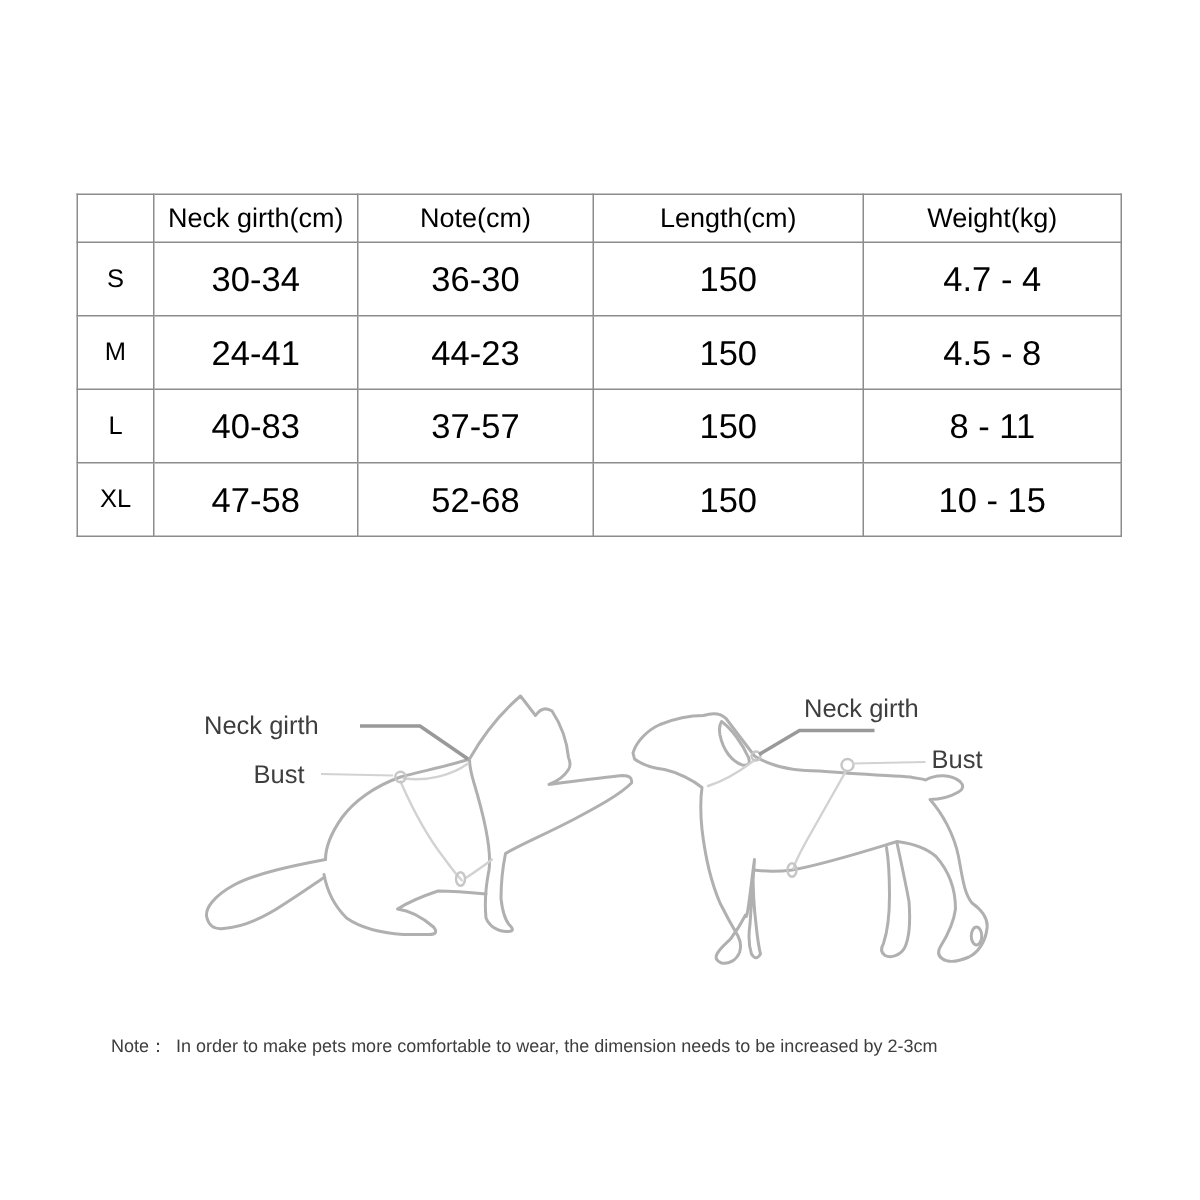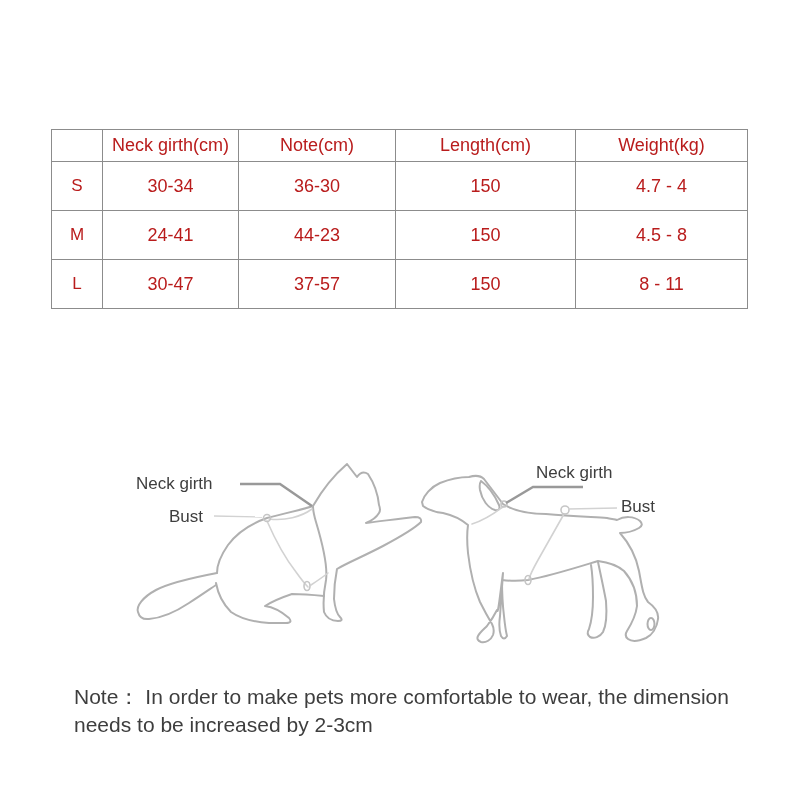--- a/index.html
+++ b/index.html
@@ -19,44 +19,44 @@
     top: 129px;
     width: 696px;
     border-collapse: collapse;
     table-layout: fixed;
   }
   .size-table th, .size-table td {
     border: 1px solid #8c8c8c;
     text-align: center;
     vertical-align: middle;
     font-weight: 400;
-    color: #b91c1c;
+    color: #000000;
     overflow: hidden;
     white-space: nowrap;
   }
   .size-table th { height: 32px; font-size: 18px; }
-  .size-table td { height: 49px; font-size: 18px; }
+  .size-table td { height: 49px; font-size: 23px; }
   .size-table td.size-cell { font-size: 17px; }
   .diagram-svg { position: absolute; left: 100px; top: 440px; }
   .diag-label {
     position: absolute;
     font-size: 17px;
     color: #3e3e3e;
     white-space: nowrap;
   }
   .lbl-cat-neck { left: 136px; top: 474px; }
   .lbl-cat-bust { left: 169px; top: 507px; }
   .lbl-dog-neck { left: 536px; top: 463px; }
   .lbl-dog-bust { left: 621px; top: 497px; }
   .note {
     position: absolute;
     left: 74px;
     top: 683px;
     width: 692px;
-    font-size: 21px;
+    font-size: 12px;
     line-height: 28px;
     color: #3e3e3e;
   }
   .note .note-label { margin-right: 6px; }
 </style>
 </head>
 <body>
 
 <div class="page">
 
@@ -87,24 +87,31 @@
       </tr>
       <tr>
         <td class="size-cell">M</td>
         <td>24-41</td>
         <td>44-23</td>
         <td>150</td>
         <td>4.5 - 8</td>
       </tr>
       <tr>
         <td class="size-cell">L</td>
-        <td>30-47</td>
+        <td>40-83</td>
         <td>37-57</td>
         <td>150</td>
         <td>8 - 11</td>
+      </tr>
+      <tr>
+        <td class="size-cell">XL</td>
+        <td>47-58</td>
+        <td>52-68</td>
+        <td>150</td>
+        <td>10 - 15</td>
       </tr>
     </tbody>
   </table>
 
   <div class="diag-label lbl-cat-neck">Neck girth</div>
   <div class="diag-label lbl-cat-bust">Bust</div>
   <div class="diag-label lbl-dog-neck">Neck girth</div>
   <div class="diag-label lbl-dog-bust">Bust</div>
 
   <svg class="diagram-svg" width="620" height="235" viewBox="0 0 620 235" fill="none">

